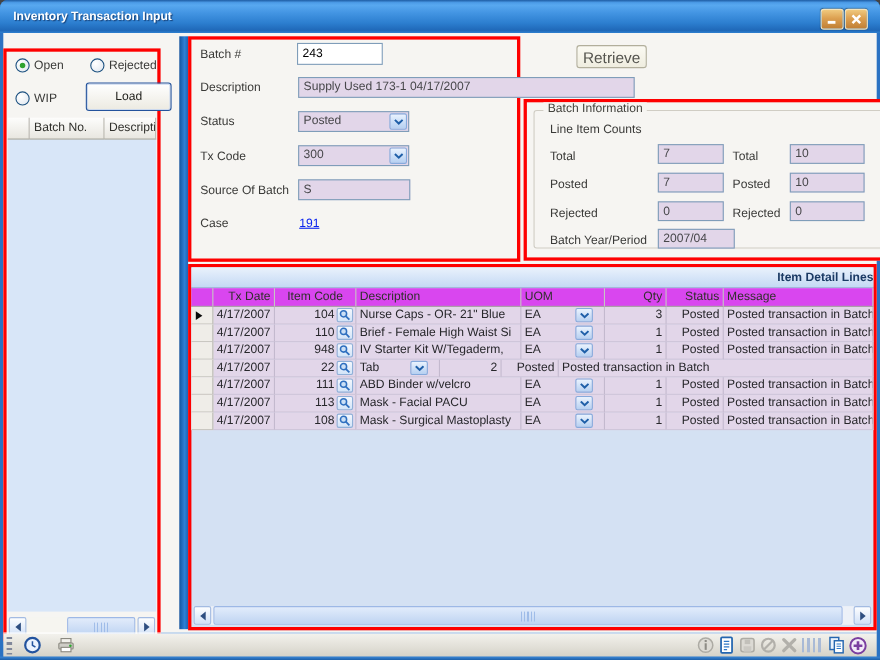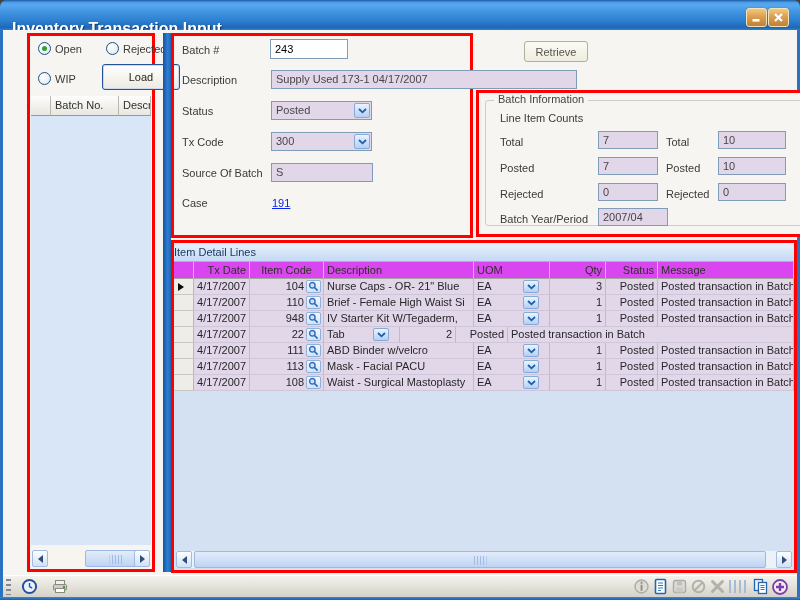--- a/index.html
+++ b/index.html
@@ -2,43 +2,43 @@
 <html><head>
 <meta charset="utf-8">
 <style>
   html,body{margin:0;padding:0;background:#444;}
   #window{position:relative;width:800px;height:600px;background:#2B72C2;overflow:hidden;
     border-radius:7px 7px 0 0;font-family:"Liberation Sans",sans-serif;font-size:11px;color:#3A3A38;}
 
   
   .titlebar{position:absolute;left:0;top:0;width:800px;height:30px;
     background:linear-gradient(180deg,#1E5CA4 0%,#4C9CE8 8%,#58A8F0 16%,#4294E2 40%,#2C7ECF 70%,#1F68B8 92%,#2E80D0 100%);}
-  .titlebar .title{position:absolute;left:12px;top:14px;line-height:30px;color:#FFF;font-weight:bold;font-size:16px;
+  .titlebar .title{position:absolute;left:12px;top:0;line-height:30px;color:#FFF;font-weight:bold;font-size:11px;
     text-shadow:1px 1px 1px rgba(0,20,60,.6);}
   .tb-btn{position:absolute;top:8px;width:19px;height:17px;border:1px solid #F3E3BC;border-radius:3px;
     background:linear-gradient(180deg,#F0C97E 0%,#DCA051 45%,#C07F35 100%);display:flex;align-items:center;justify-content:center;
     box-shadow:0 0 1px rgba(0,0,0,.4);}
   .tb-btn.min{right:33px}.tb-btn.close{right:11px}
 
   
   .client{position:absolute;left:3px;top:30px;width:794px;height:545px;background:#F6F5F2;}
   .bottom-edge{position:absolute;left:0;top:597px;width:800px;height:3px;background:linear-gradient(180deg,#3A86D6,#1D5FA8);}
 
   
   .redbox{border:3px solid #FE0000;box-sizing:border-box;position:absolute;}
   .field{box-sizing:border-box;border:1px solid #7F9DB9;background:#E2D6E9;color:#47474A;
     font-size:11px;line-height:17px;padding:0 4px;white-space:nowrap;overflow:hidden;}
   .btn{box-sizing:border-box;background:linear-gradient(180deg,#FBFAF3,#EFEDDF);border:1px solid #B2AF9C;
-    border-radius:3px;color:#55554F;font-size:11px;display:flex;align-items:center;justify-content:center;cursor:default;}
+    border-radius:3px;color:#55554F;font-size:14px;display:flex;align-items:center;justify-content:center;cursor:default;}
   .combobtn{position:absolute;right:1px;top:1px;bottom:1px;width:16px;border-radius:2px;
     background:linear-gradient(180deg,#EAF3FE 0%,#CDE0F8 50%,#B6D0F1 100%);border:1px solid #86AADC;
     display:flex;align-items:center;justify-content:center;box-sizing:border-box;}
 
   
-  .left-panel{left:3px;top:33px;width:128px;height:539px;background:#F6F5F2;margin-left:24px;}
+  .left-panel{left:3px;top:44px;width:143px;height:539px;background:#F6F5F2;}
   .radio-item{position:absolute;display:flex;align-items:center;gap:4px;}
   .radio{width:11px;height:11px;border-radius:50%;border:1px solid #1C5180;background:radial-gradient(circle at 35% 35%,#FFF,#DDE5EE);position:relative;}
   .radio-item.checked .radio::after{content:"";position:absolute;left:3px;top:3px;width:5px;height:5px;border-radius:50%;background:#2FA22F;}
   .load-btn{position:absolute;left:72px;top:28px;width:76px;height:24px;background:linear-gradient(180deg,#FFFFFF,#ECEAE1);
     border:1px solid #24539C;border-radius:3px;display:flex;align-items:center;justify-content:center;color:#23231F;box-shadow:inset 0 0 0 1px #CBD9EE;}
   .ltable-head{position:absolute;left:1px;top:60px;right:1px;height:20px;display:flex;
     background:linear-gradient(180deg,#FDFDFC,#E7E5DE);}
   .lhc{box-sizing:border-box;border-right:1px solid #B9B7B0;border-bottom:1px solid #9A988F;line-height:19px;padding:0 4px;color:#30302C;white-space:nowrap;overflow:hidden;}
   .lhc.sel{width:20px}.lhc.no{width:68px}.lhc.desc{flex:1}
   .ltable-body{position:absolute;left:1px;top:80px;right:1px;bottom:24px;background:#D8E6F8;}
@@ -65,22 +65,22 @@
 
   
   .batchinfo-panel{left:476px;top:90px;width:373px;height:147px;background:#F6F5F2;}
   .gbox{position:absolute;left:6px;top:7px;right:6px;bottom:8px;border:1px solid #D0CDC4;border-radius:3px;}
   .gbox-caption{position:absolute;top:-8px;left:8px;background:#F6F5F2;padding:0 4px;color:#44443F;}
   .bi-label{position:absolute;white-space:nowrap;height:18px;line-height:18px;}
   .bi-field{position:absolute;height:18px;line-height:16px;}
 
   
   .detail-panel{left:171px;top:240px;width:626px;height:333px;background:#D4E1F3;}
-  .dcaption{height:18px;line-height:18px;text-align:left;color:#1B3A64;
-    background:linear-gradient(180deg,#EAF2FC,#C4D9F4);border-bottom:1px solid #9DB4D6;}
+  .dcaption{height:18px;line-height:18px;text-align:right;color:#1B3A64;
+    background:linear-gradient(180deg,#EAF2FC,#C4D9F4);border-bottom:1px solid #9DB4D6;font-weight:bold;}
   .hrow{display:flex;height:17px;line-height:16px;background:#d946ef;color:#30302C;}
   .hc{box-sizing:border-box;border-right:1px solid #C6C6C2;border-bottom:1px solid #A6A6A0;padding:0 3px;white-space:nowrap;overflow:hidden;}
   .drow{display:flex;height:16px;line-height:15px;background:#E2D6E9;color:#27272B;}
   .dc{box-sizing:border-box;border-right:1px solid #C3B9CE;border-bottom:1px solid #CFC6DA;padding:0 3px;white-space:nowrap;overflow:hidden;}
   .c-sel{width:20px;padding:0;display:flex;align-items:center;}
   .dc.c-sel{background:#EFEDE8;border-right:1px solid #B9B7B2;border-bottom:1px solid #C9C7C1;}
   .c-date{width:56px;text-align:right}.c-code{width:74px}.c-desc{width:150px}.c-uom{width:76px}
   .c-qty{width:56px;text-align:right}.c-status{width:52px;text-align:right}.c-msg{flex:1}
   .dc.c-code{display:flex;align-items:center;justify-content:flex-end;gap:2px;padding-right:2px;}
   .dc.c-uom{display:flex;align-items:center;justify-content:space-between;padding-right:10px;position:relative;}
@@ -384,21 +384,21 @@
           <span class="dc c-date">4/17/2007</span>
           <span class="dc c-code">
             <span>108</span>
             <span class="magbtn">
               <svg width="11" height="11" viewBox="0 0 11 11">
                 <circle cx="4.3" cy="4.3" r="2.8" fill="#CBE0F6" stroke="#2F6FBF" stroke-width="1.4"></circle>
                 <path d="M6.6 6.6 L9.6 9.6" stroke="#2F6FBF" stroke-width="1.6"></path>
               </svg>
             </span>
           </span>
-          <span class="dc c-desc">Waist - Surgical Mastoplasty</span>
+          <span class="dc c-desc">Mask - Surgical Mastoplasty</span>
           <span class="dc c-uom">
             <span>EA</span>
             <span class="minicombo">
               <svg width="9" height="6" viewBox="0 0 9 6">
                 <path d="M1 1 L4.5 4.3 L8 1" fill="none" stroke="#1F5FA8" stroke-width="1.8"></path>
               </svg>
             </span>
           </span>
           <span class="dc c-qty">1</span>
           <span class="dc c-status">Posted</span>

